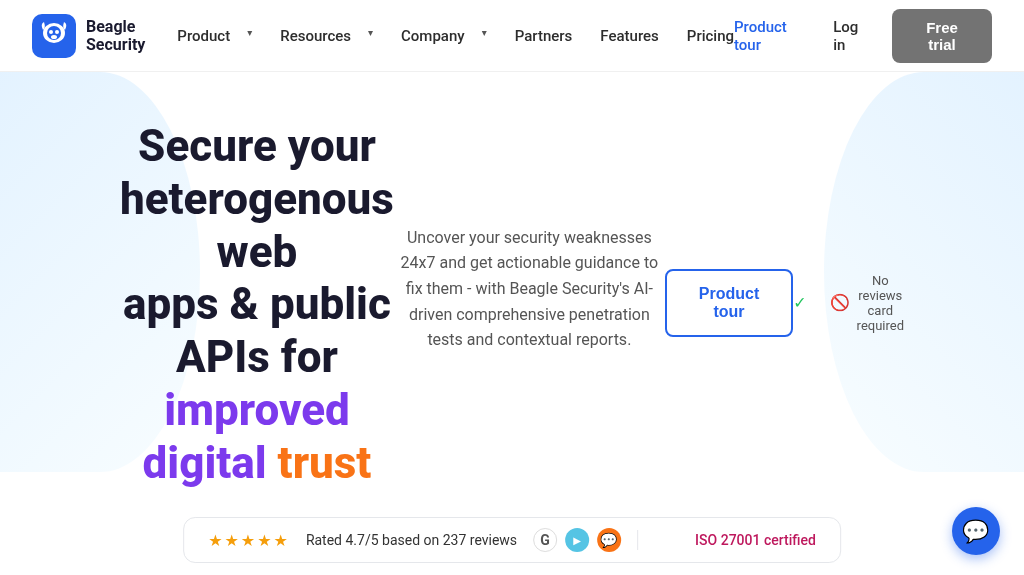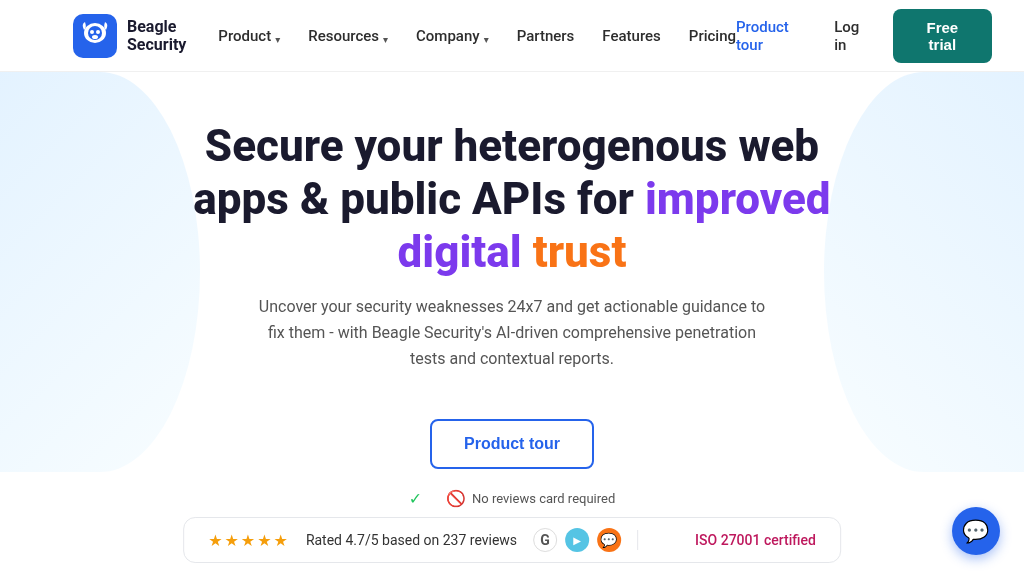--- a/index.html
+++ b/index.html
@@ -23,21 +23,20 @@
       background: #fff;
       border-bottom: 1px solid #f0f0f0;
     }
 
     .logo-area {
       display: flex;
       align-items: center;
       gap: 10px;
       text-decoration: none;
       margin-right: 32px;
-      margin-left: 41px;
     }
 
     .logo-icon {
       width: 44px;
       height: 44px;
     }
 
     .logo-text {
       display: flex;
       flex-direction: column;
@@ -61,22 +60,22 @@
       align-items: center;
       gap: 28px;
       flex: 1;
     }
 
     .nav-item {
       font-size: 15px;
       color: #2d2d2d;
       cursor: pointer;
       display: flex;
-      align-items: flex-end;
-      gap: 4px;
+      align-items: flex-start;
+      gap: 17px;
       font-weight: 500;
     }
 
     .nav-item .chevron {
       font-size: 10px;
       color: #555;
     }
 
     .nav-right {
       display: flex;
@@ -92,36 +91,35 @@
     }
 
     .nav-login {
       font-size: 15px;
       color: #2d2d2d;
       font-weight: 500;
       cursor: pointer;
     }
 
     .btn-free-trial {
-      background: #0f766e;
+      background: #737373;
       color: #fff;
       border: none;
       border-radius: 8px;
       padding: 10px 20px;
       font-size: 15px;
       font-weight: 600;
       cursor: pointer;
     }
 
     
     .hero {
       position: relative;
       z-index: 5;
       display: flex;
-      flex-direction: column;
       align-items: center;
       text-align: center;
       padding: 48px 120px 0;
     }
 
     
     .bg-left-shape {
       position: absolute;
       left: 0;
       top: 72px;

